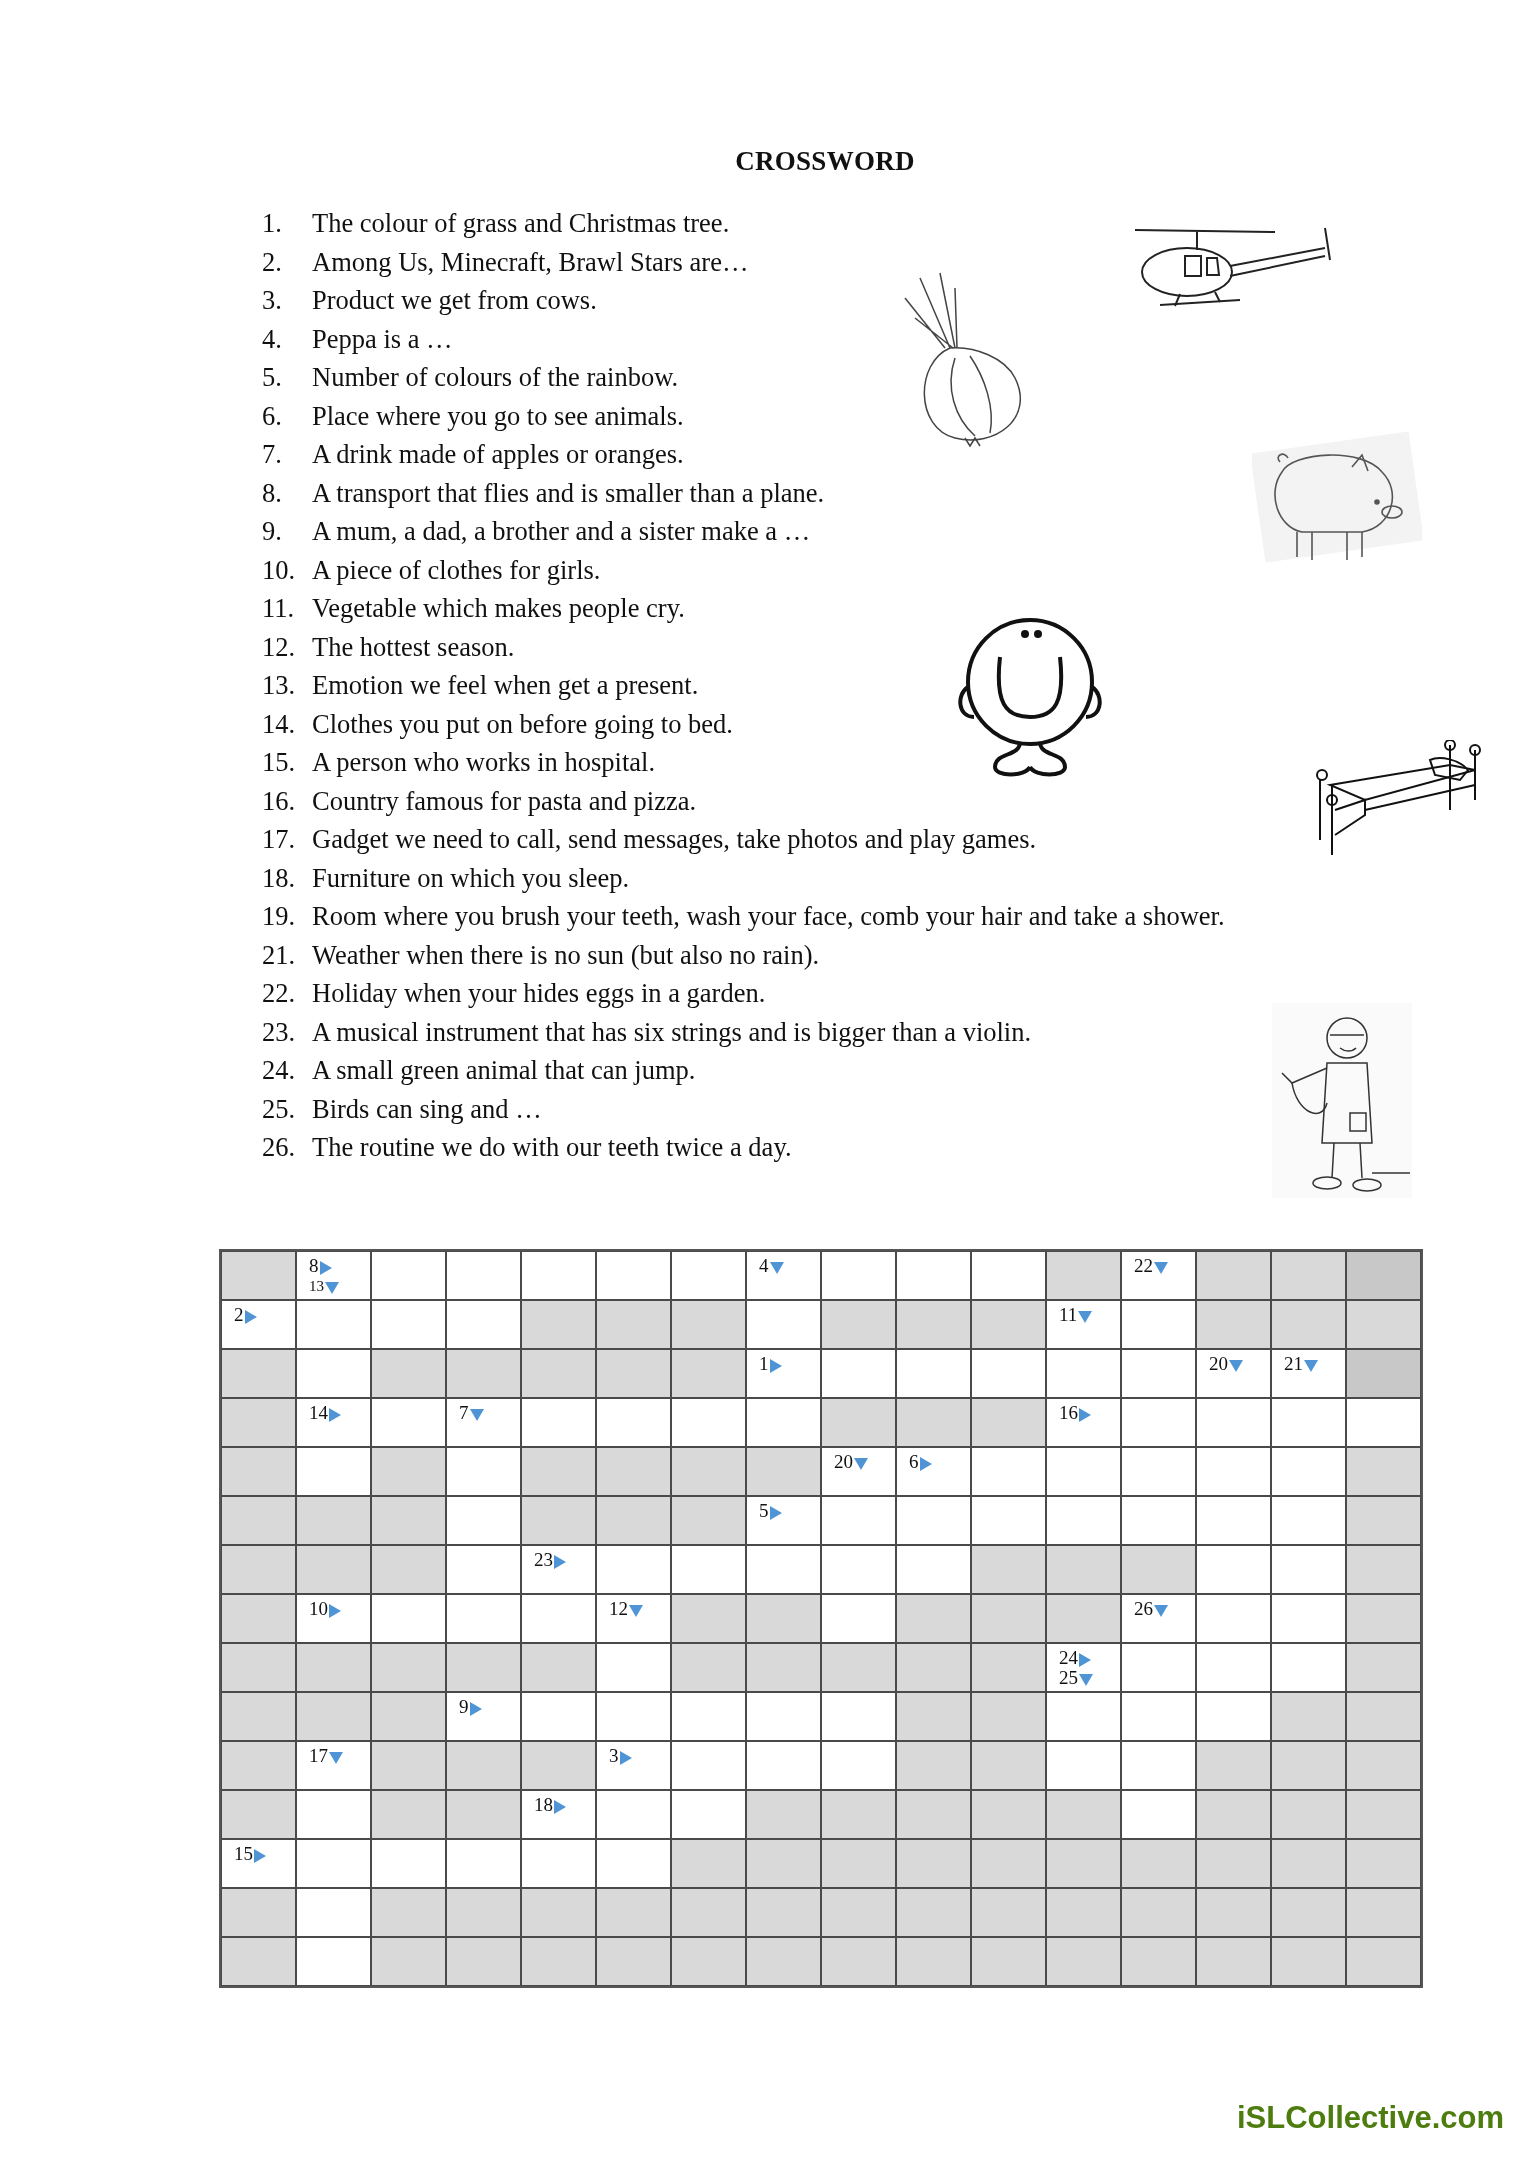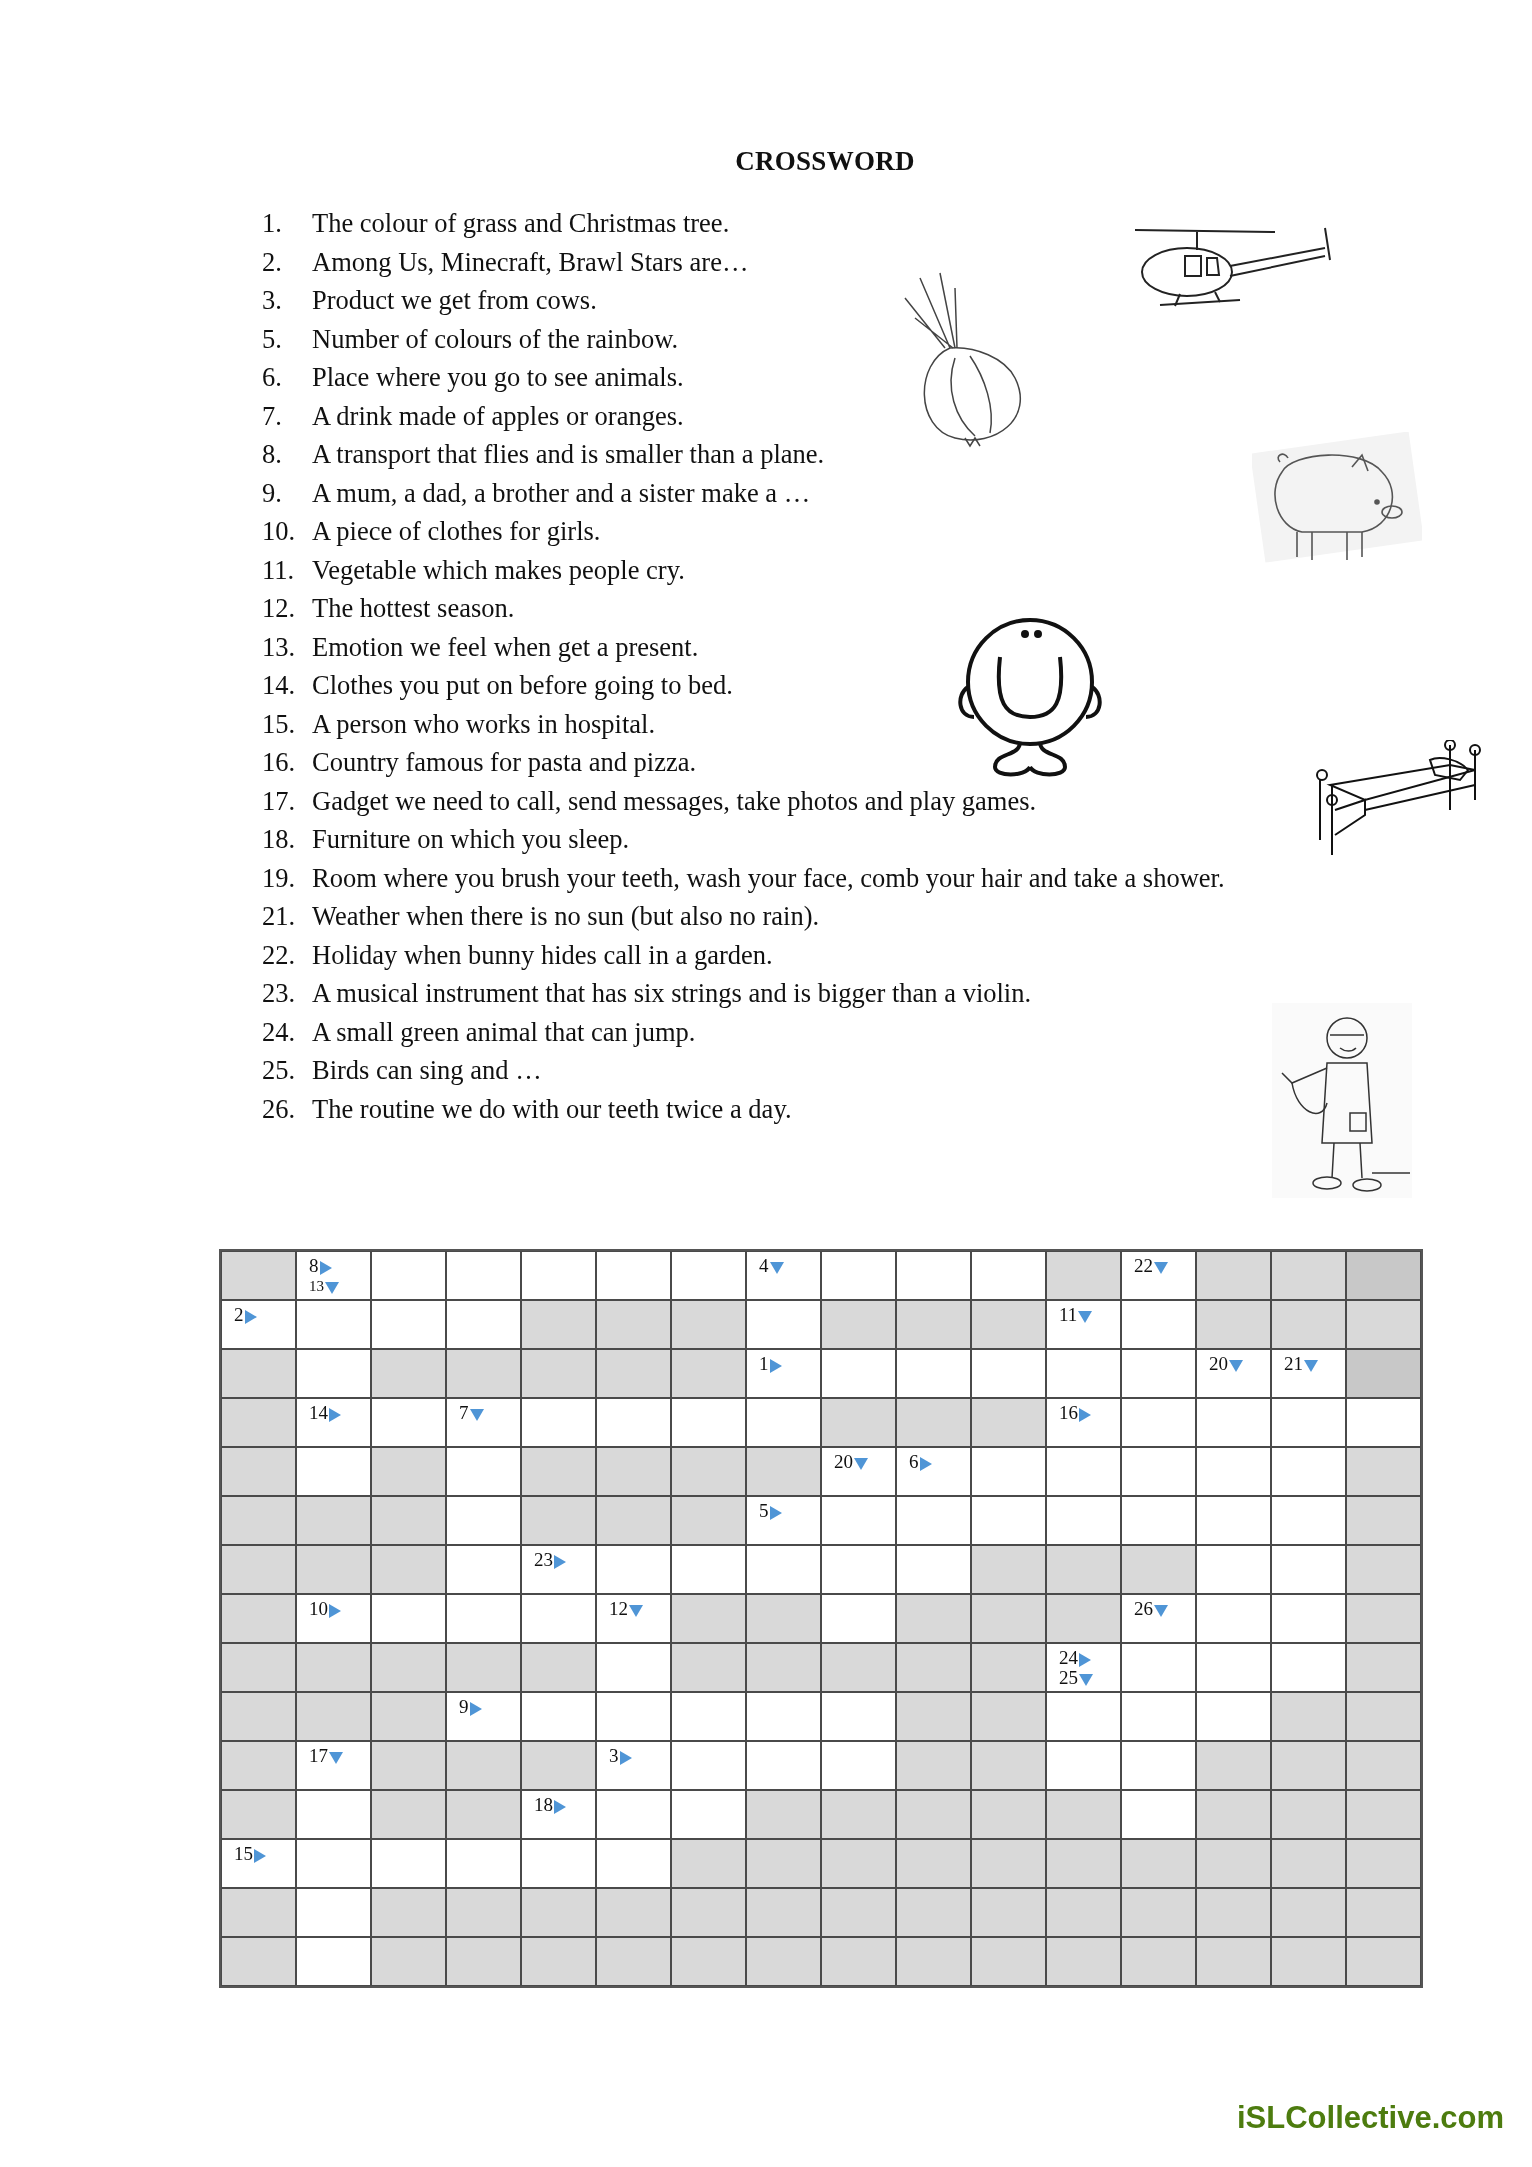--- a/index.html
+++ b/index.html
@@ -29,37 +29,38 @@
 </style>
 </head>
 <body>
 
 <div class="title">CROSSWORD</div>
 
 <ol class="clues" id="clue-list">
     <li class="clue"><span class="num">1.</span><span class="txt">The colour of grass and Christmas tree.</span></li>
     <li class="clue"><span class="num">2.</span><span class="txt">Among Us, Minecraft, Brawl Stars are…</span></li>
     <li class="clue"><span class="num">3.</span><span class="txt">Product we get from cows.</span></li>
+    <li class="clue"><span class="num">4.</span><span class="txt">Peppa is a …</span></li>
     <li class="clue"><span class="num">5.</span><span class="txt">Number of colours of the rainbow.</span></li>
     <li class="clue"><span class="num">6.</span><span class="txt">Place where you go to see animals.</span></li>
     <li class="clue"><span class="num">7.</span><span class="txt">A drink made of apples or oranges.</span></li>
     <li class="clue"><span class="num">8.</span><span class="txt">A transport that flies and is smaller than a plane.</span></li>
     <li class="clue"><span class="num">9.</span><span class="txt">A mum, a dad, a brother and a sister make a …</span></li>
     <li class="clue"><span class="num">10.</span><span class="txt">A piece of clothes for girls.</span></li>
     <li class="clue"><span class="num">11.</span><span class="txt">Vegetable which makes people cry.</span></li>
     <li class="clue"><span class="num">12.</span><span class="txt">The hottest season.</span></li>
     <li class="clue"><span class="num">13.</span><span class="txt">Emotion we feel when get a present.</span></li>
     <li class="clue"><span class="num">14.</span><span class="txt">Clothes you put on before going to bed.</span></li>
     <li class="clue"><span class="num">15.</span><span class="txt">A person who works in hospital.</span></li>
     <li class="clue"><span class="num">16.</span><span class="txt">Country famous for pasta and pizza.</span></li>
     <li class="clue"><span class="num">17.</span><span class="txt">Gadget we need to call, send messages, take photos and play games.</span></li>
     <li class="clue"><span class="num">18.</span><span class="txt">Furniture on which you sleep.</span></li>
     <li class="clue"><span class="num">19.</span><span class="txt">Room where you brush your teeth, wash your face, comb your hair and take a shower.</span></li>
     <li class="clue"><span class="num">21.</span><span class="txt">Weather when there is no sun (but also no rain).</span></li>
-    <li class="clue"><span class="num">22.</span><span class="txt">Holiday when bunny hides call in a garden.</span></li>
+    <li class="clue"><span class="num">22.</span><span class="txt">Holiday when your hides eggs in a garden.</span></li>
     <li class="clue"><span class="num">23.</span><span class="txt">A musical instrument that has six strings and is bigger than a violin.</span></li>
     <li class="clue"><span class="num">24.</span><span class="txt">A small green animal that can jump.</span></li>
     <li class="clue"><span class="num">25.</span><span class="txt">Birds can sing and …</span></li>
     <li class="clue"><span class="num">26.</span><span class="txt"> The routine we do with our teeth twice a day.</span></li>
   </ol>
 
 <svg class="pic" style="left:1125px;top:220px" width="220" height="100" viewBox="0 0 220 100">
   <g fill="none" stroke="#222" stroke-width="2">
     <line x1="10" y1="10" x2="150" y2="12"></line>
       <line x1="72" y1="12" x2="72" y2="30"></line>

